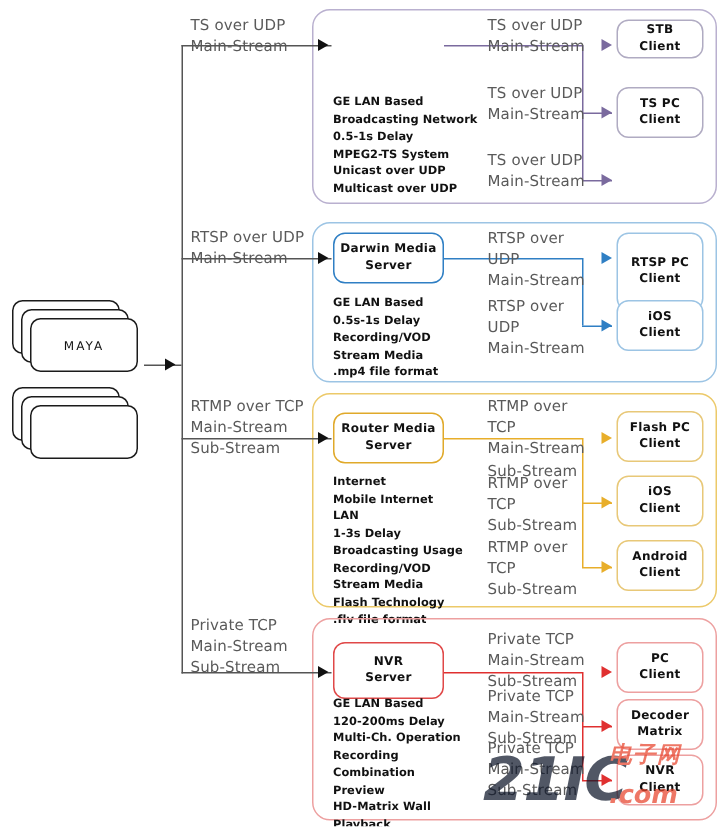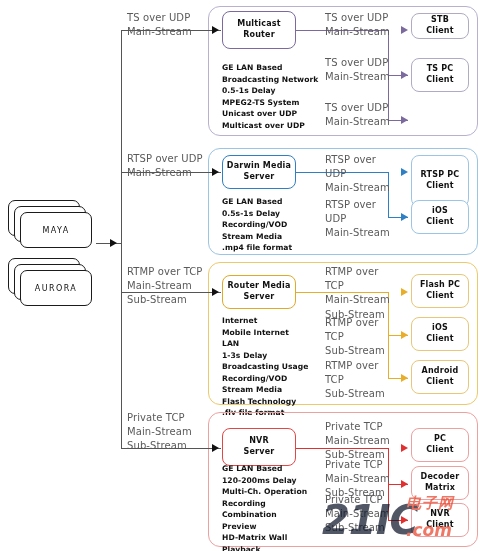--- a/index.html
+++ b/index.html
@@ -149,38 +149,33 @@
     <div class="src-layer src-l1"></div>
     <div class="src-layer src-l2"></div>
     <div class="src-layer src-l3"></div>
     <div class="src-label">MAYA</div>
   </div>
 
   <div class="src-stack" style="left:8px; top:258px;">
     <div class="src-layer src-l1"></div>
     <div class="src-layer src-l2"></div>
     <div class="src-layer src-l3"></div>
-    <div class="src-label">AURORA</div>
   </div>
 
   <div class="hline" style="left:96px; top:243px; width:25px; border-color:#555555;"></div>
   <div class="arrow" style="left:110px; top:239px; border-left-color:#111111;"></div>
   <div class="vline" style="left:121px; top:30px; height:419px; border-color:#555555;"></div>
 
   <div class="panel" style="left:208px; top:6px; width:270px; height:130px; border-color:#b9b0cf;"></div>
 
   <div class="caption" style="left:127px; top:11px; width:80px;">TS over UDP
 Main-Stream</div>
   <div class="hline" style="left:121px; top:30px; width:100px; border-color:#555555;"></div>
   <div class="arrow" style="left:212px; top:26px; border-left-color:#111111;"></div>
 
-  <div class="node" style="left:222px; top:11px; width:74px; height:38px; border-color:#7a6a9e;">
-    <span>Multicast</span>
-    <span>Router</span>
-  </div>
 
   <div class="features" style="left:222px; top:62px; width:130px;">GE LAN Based
 Broadcasting Network
 0.5-1s Delay
 MPEG2-TS System
 Unicast over UDP
 Multicast over UDP</div>
 
   <div class="hline" style="left:296px; top:30px; width:92px; border-color:#7a6a9e;"></div>
   <div class="vline" style="left:388px; top:30px; height:90px; border-color:#7a6a9e;"></div>

